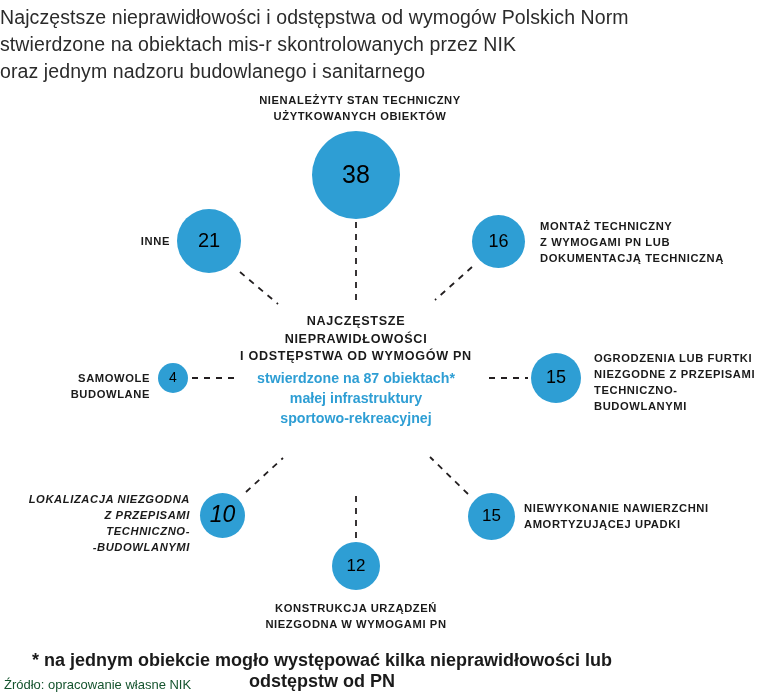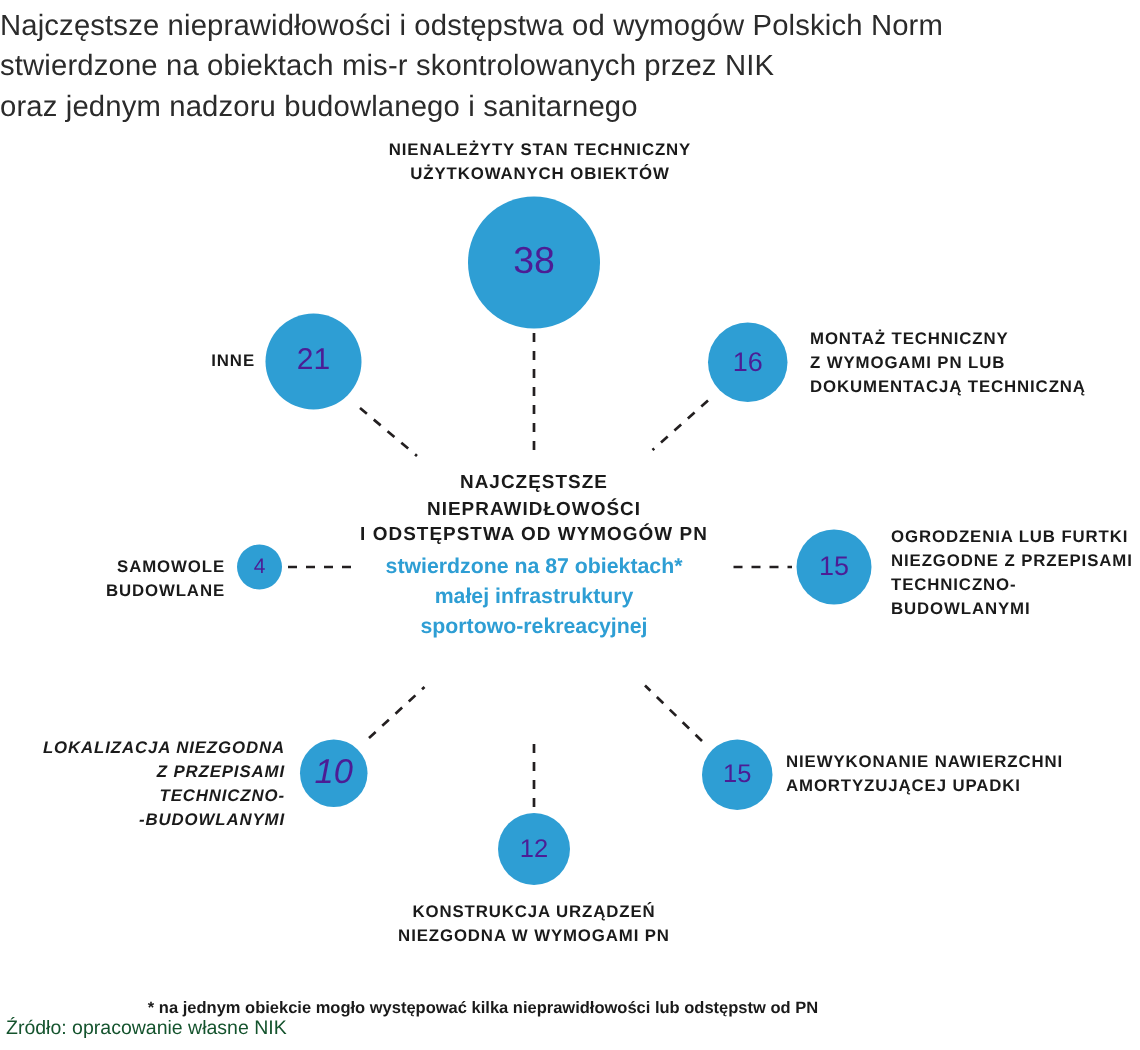--- a/index.html
+++ b/index.html
@@ -44,21 +44,21 @@
     width: 760px;
     height: 700px;
     pointer-events: none;
   }
 
   
   .bubble {
     position: absolute;
     border-radius: 50%;
     background: #2e9ed4;
-    color: #4c1d95;
+    color: #000000;
     display: flex;
     align-items: center;
     justify-content: center;
     font-weight: 400;
     line-height: 1;
     box-sizing: border-box;
   }
   .bubble span { display: block; transform: translateY(-1px); }
 
   .b-38 { left: 312px; top: 131px; width: 88px; height: 88px; font-size: 25px; }
@@ -112,24 +112,23 @@
     color: #2e9ed4;
   }
 
   
   .footnote {
     position: absolute;
     left: 0;
     top: 650px;
     width: 644px;
     text-align: center;
-    font-size: 11px;
+    font-size: 18px;
     font-weight: 700;
     color: #1a1a1a;
-    margin-top: 16px;
   }
   .source {
     position: absolute;
     left: 4px;
     top: 677px;
     font-size: 13px;
     color: #14532d;
     font-weight: 400;
   }
 </style>

